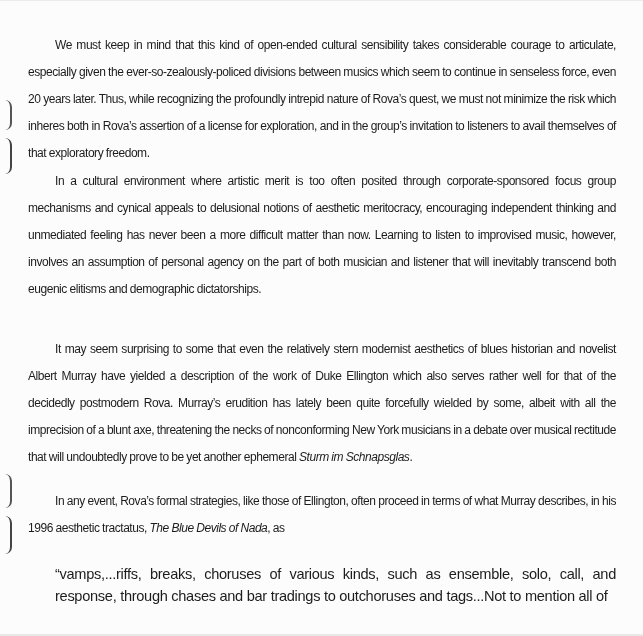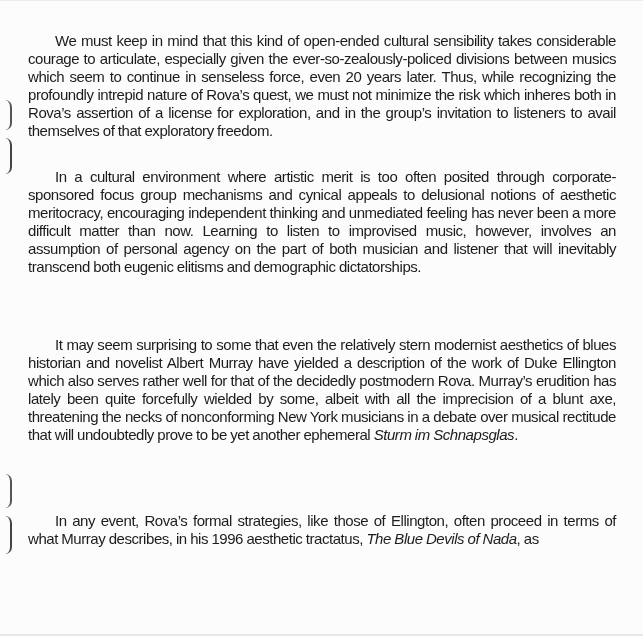--- a/index.html
+++ b/index.html
@@ -16,32 +16,32 @@
       position: absolute;
       left: 0; top: 0;
       width: 643px; height: 636px;
       background: #fcfcfc;
       box-shadow: inset 0 1px 0 #ececec, inset 0 -2px 0 #e8e8e8;
     }
     .text-block {
       position: absolute;
       left: 28px;
       width: 588px;
-      font-size: 15px;
-      line-height: 18px;
+      font-size: 12px;
+      line-height: 27px;
       letter-spacing: -0.45px;
       word-spacing: -0.3px;
       text-align: justify;
       text-align-last: left;
     }
     .indent { text-indent: 27px; }
     #p1 { top: 32px; }
     #p2 { top: 168px; }
     #p3 { top: 336px; }
-    #p4 { top: 512px; }
+    #p4 { top: 488px; }
     .quote {
       position: absolute;
       left: 55px;
       width: 561px;
       top: 564px;
       font-size: 14.6px;
       line-height: 21.6px;
       letter-spacing: -0.3px;
       text-align: justify;
     }
@@ -69,14 +69,15 @@
   <span class="bracket" id="br4"></span>
 
   <p class="text-block indent" id="p1" style="margin:0">We must keep in mind that this kind of open-ended cultural sensibility takes considerable courage to articulate, especially given the ever-so-zealously-policed divisions between musics which seem to continue in senseless force, even 20 years later.  Thus, while recognizing the profoundly intrepid nature of Rova’s quest, we must not minimize the risk which inheres both in Rova’s assertion of a license for exploration, and in the group’s invitation to listeners to avail themselves of that exploratory freedom.</p>
 
   <p class="text-block indent" id="p2" style="margin:0">In a cultural environment where artistic merit is too often posited through corporate-sponsored focus group mechanisms and cynical appeals to delusional notions of aesthetic meritocracy, encouraging independent thinking and unmediated feeling has never been a more difficult matter than now.  Learning to listen to improvised music, however, involves an assumption of personal agency on the part of both musician and listener that will inevitably transcend both eugenic elitisms and demographic dictatorships.</p>
 
   <p class="text-block indent" id="p3" style="margin:0"><span>It may seem surprising to some that even the relatively stern modernist aesthetics of blues historian and novelist Albert Murray have yielded a description of the work of Duke Ellington which also serves rather well for that of the decidedly postmodern Rova.  Murray’s erudition has lately been quite forcefully wielded by some, albeit with all the imprecision of a blunt axe, threatening the necks of nonconforming New York musicians in a debate over musical rectitude that will undoubtedly prove to be yet another ephemeral </span><em>Sturm im Schnapsglas</em><span>.</span></p>
 
   <p class="text-block indent" id="p4" style="margin:0"><span>In any event, Rova’s formal strategies, like those of Ellington, often proceed in terms of what Murray describes, in his 1996 aesthetic tractatus, </span><em>The Blue Devils of Nada</em><span>, as</span></p>
 
+  <p class="quote" style="margin:0">“vamps,...riffs, breaks, choruses of various kinds, such as ensemble, solo, call, and response, through chases and bar tradings to outchoruses and tags...Not to mention all of</p>
 
 </div>
 
 </body></html>

